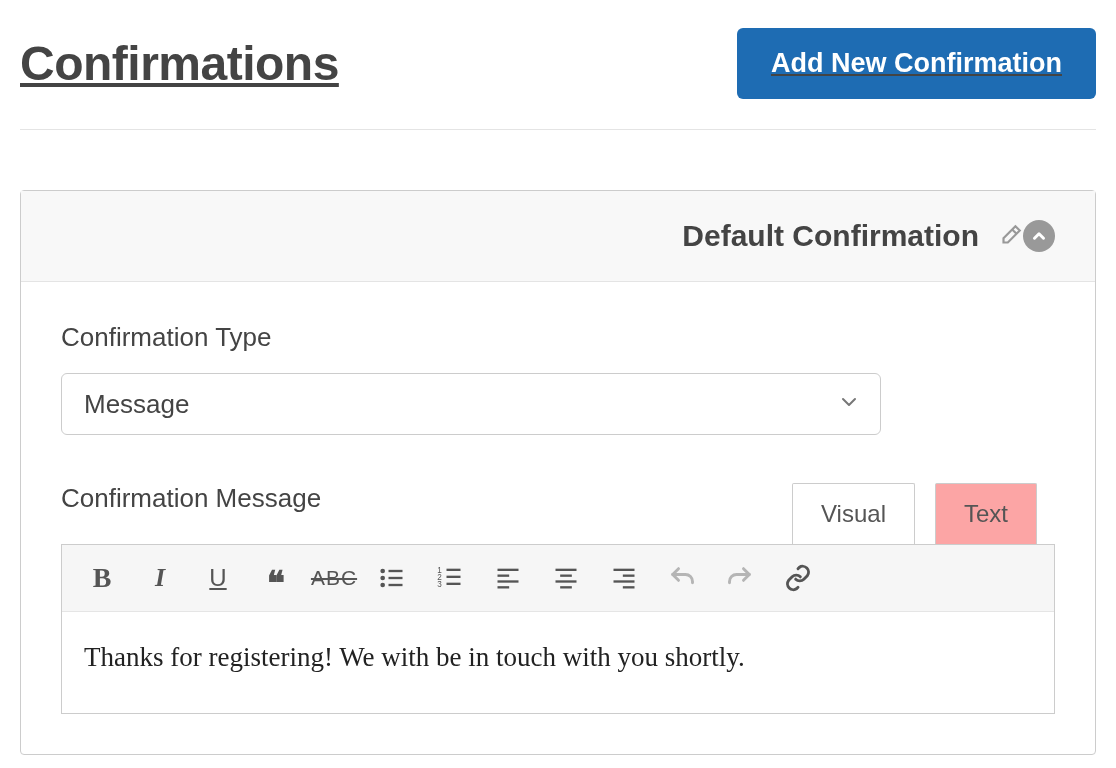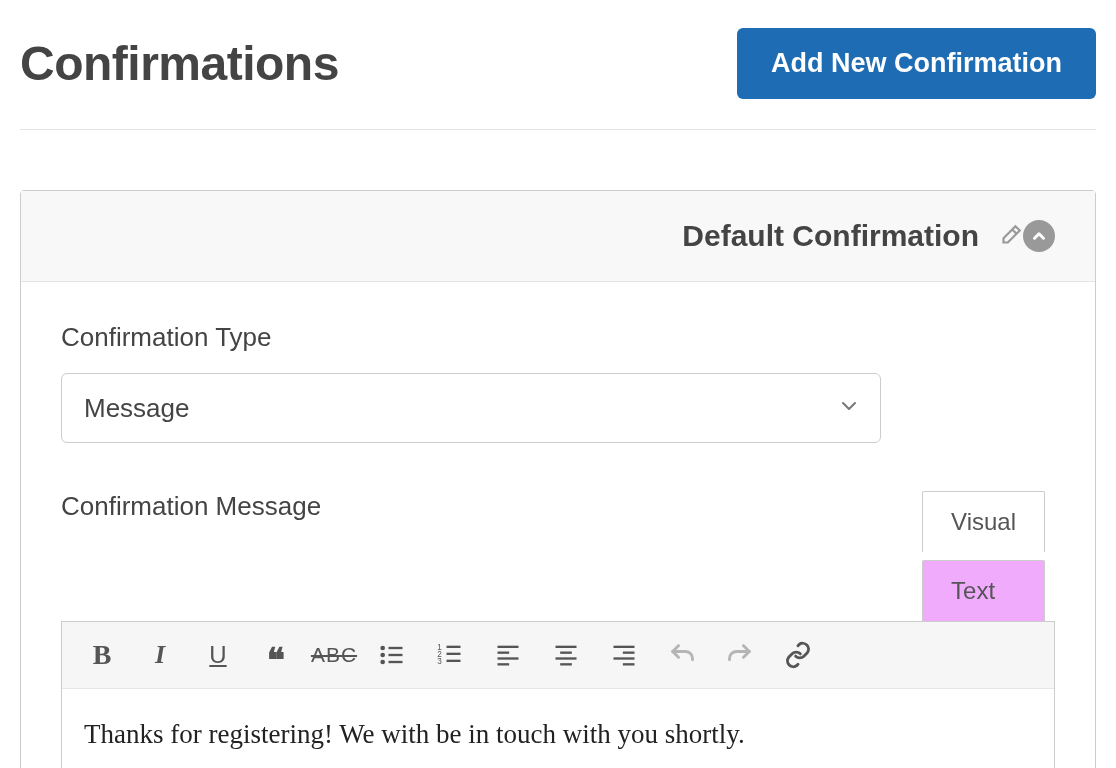--- a/index.html
+++ b/index.html
@@ -10,20 +10,21 @@
     padding: 20px;
     width: 1116px;
   }
   .header {
     display: flex;
     justify-content: space-between;
     align-items: center;
     padding: 8px 0 30px 0;
     border-bottom: 1px solid #e4e4e4;
     margin-bottom: 60px;
+    text-decoration: underline;
   }
   .page-title {
     font-size: 48px;
     font-weight: 700;
     color: #444;
     letter-spacing: -0.5px;
   }
   .add-btn {
     background: #1e6cb3;
     color: #fff;
@@ -80,21 +81,21 @@
     margin-bottom: 20px;
     display: block;
   }
   .select-wrap {
     position: relative;
     width: 820px;
     margin-bottom: 48px;
   }
   .select {
     width: 100%;
-    height: 70px;
+    height: 62px;
     border: 1px solid #ccc;
     border-radius: 6px;
     font-size: 26px;
     color: #444;
     padding: 0 48px 0 22px;
     background: #fff;
     appearance: none;
     -webkit-appearance: none;
     cursor: pointer;
   }
@@ -106,28 +107,27 @@
     pointer-events: none;
   }
   .msg-row {
     display: flex;
     justify-content: space-between;
     align-items: flex-start;
     margin-bottom: 0;
   }
   .tabs {
     display: flex;
-    gap: 8px;
-    margin-right: 10px;
-    flex-direction: column;
+    gap: 20px;
+    margin-right: 18px;
   }
   .tab {
     border: 1px solid #ccc;
     border-bottom: none;
-    background: #f0abfc;
+    background: #fca5a5;
     font-size: 24px;
     color: #555;
     padding: 16px 28px;
     cursor: pointer;
     border-radius: 2px 2px 0 0;
   }
   .tab.active { background: #fff; }
   .editor {
     border: 1px solid #ccc;
   }

